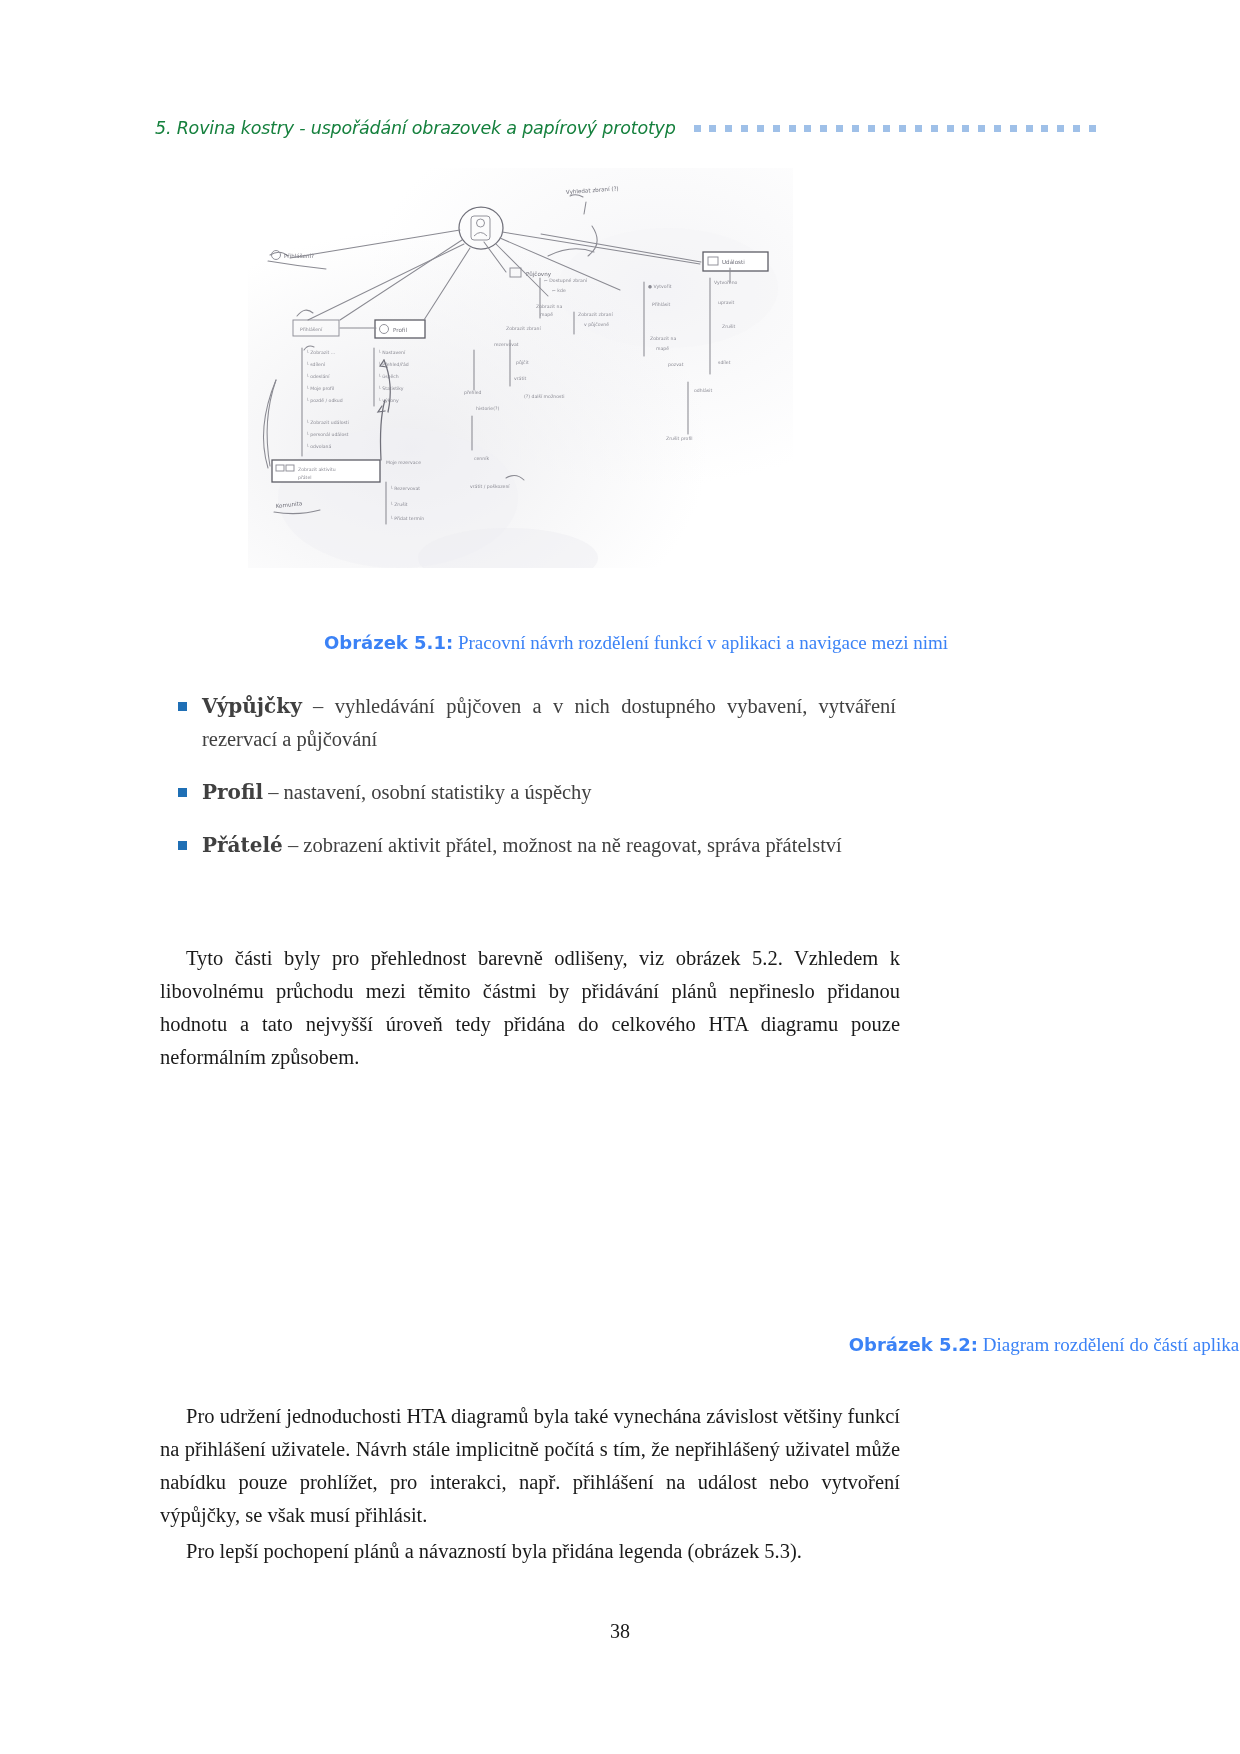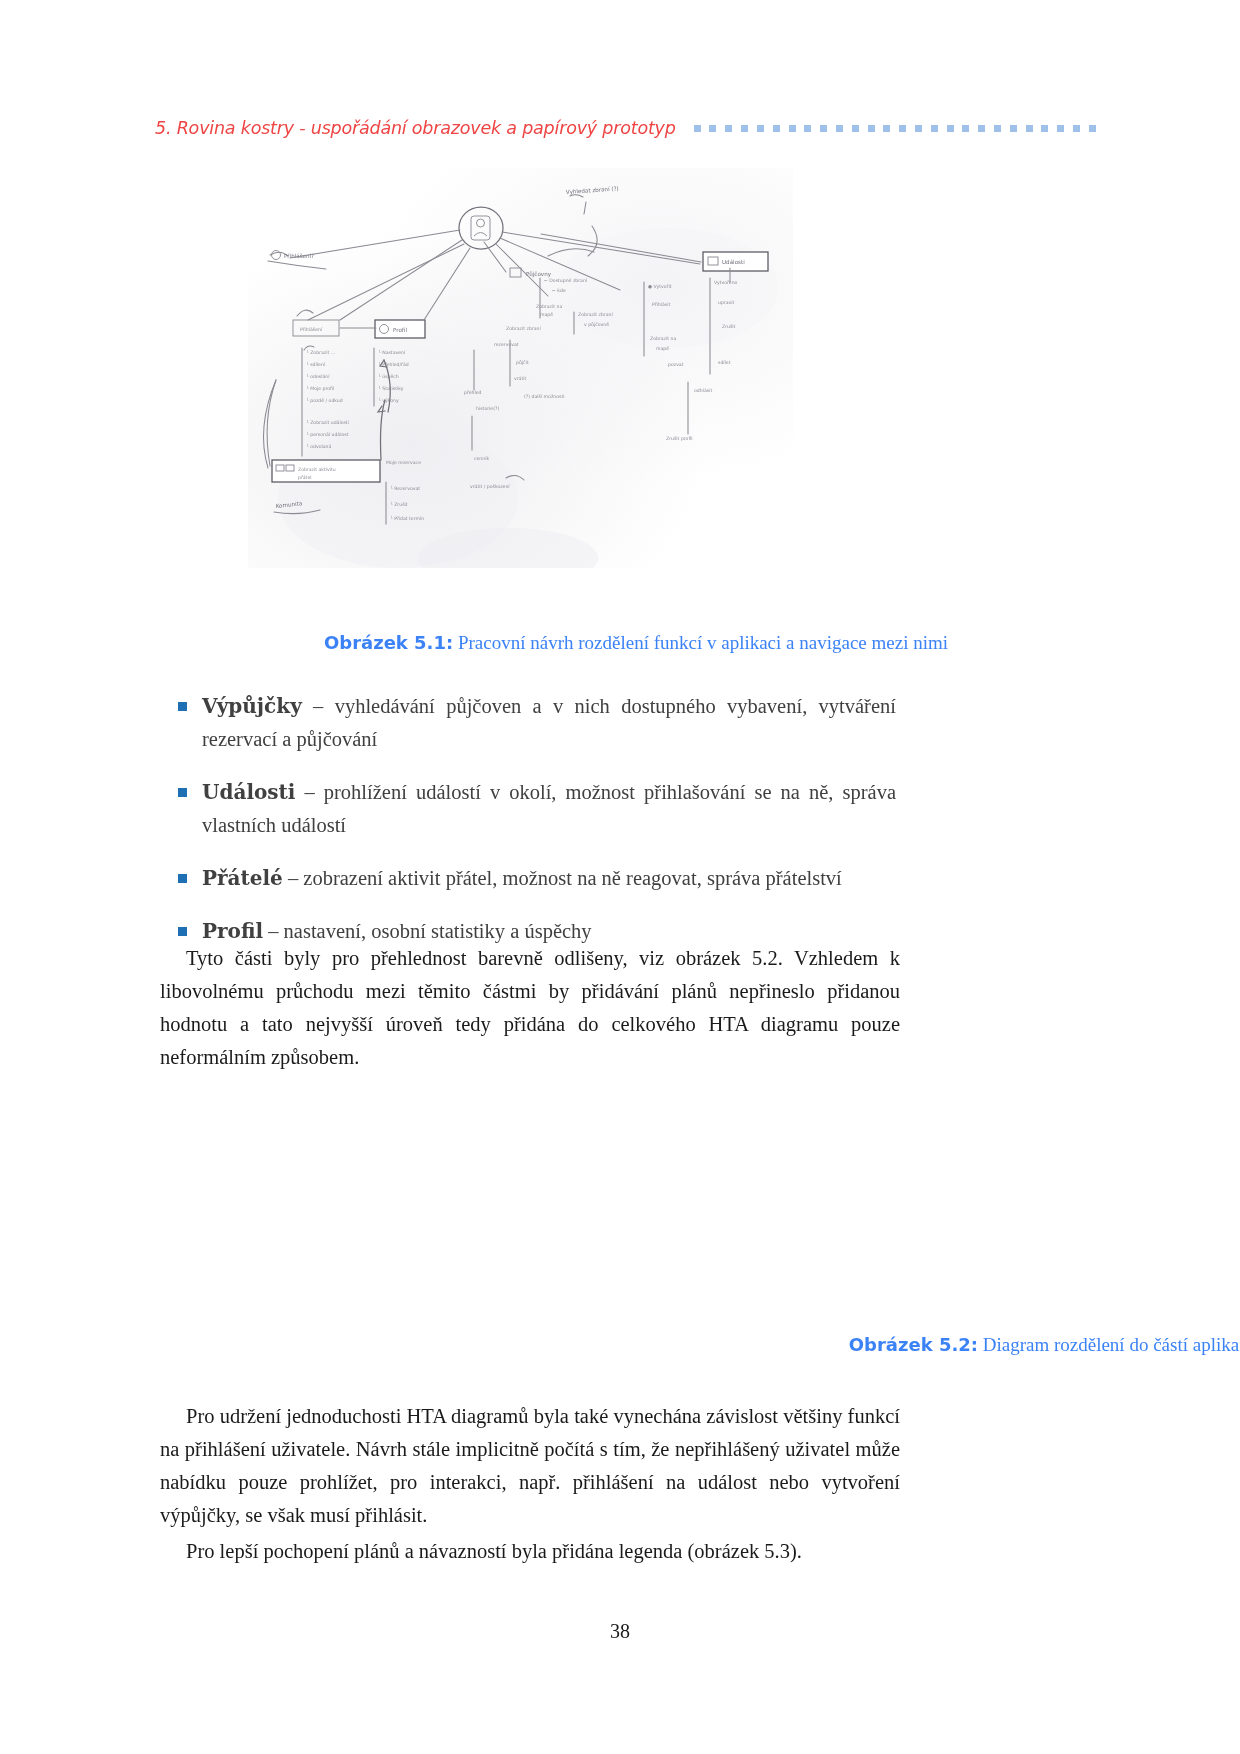--- a/index.html
+++ b/index.html
@@ -32,21 +32,21 @@
     height: 32px;
     display: flex;
     align-items: center;
     gap: 10px;
   }
   .header-title {
     font-family: "DejaVu Sans", sans-serif;
     font-style: italic;
     font-size: 17.5px;
     letter-spacing: -0.2px;
-    color: #ef4444;
+    color: #15803d;
     white-space: nowrap;
   }
   .header-dots {
     flex: 1;
     height: 9px;
     position: relative;
     margin-left: 8px;
     margin-top: 3px;
   }
   .header-dots span {
@@ -403,38 +403,33 @@
   </div>
 
   <div class="bullets">
 
     <div class="bullet-item">
       <span class="bullet-marker"></span>
       <span class="bullet-term">Výpůjčky</span>
       <span>– vyhledávání půjčoven a v nich dostupného vybavení, vytváření rezervací a půjčování</span>
     </div>
 
+
     <div class="bullet-item">
       <span class="bullet-marker"></span>
-      <span class="bullet-term">Události</span>
-      <span>– prohlížení událostí v okolí, možnost přihlašování se na ně, správa vlastních událostí</span>
+      <span class="bullet-term">Profil</span>
+      <span>– nastavení, osobní statistiky a úspěchy</span>
     </div>
 
     <div class="bullet-item">
       <span class="bullet-marker"></span>
       <span class="bullet-term">Přátelé</span>
       <span>– zobrazení aktivit přátel, možnost na ně reagovat, správa přátelství</span>
     </div>
 
-    <div class="bullet-item">
-      <span class="bullet-marker"></span>
-      <span class="bullet-term">Profil</span>
-      <span>– nastavení, osobní statistiky a úspěchy</span>
-    </div>
-
   </div>
 
   <div class="para" id="para-1">
     <span class="indent"></span><span>Tyto části byly pro přehlednost barevně odlišeny, viz obrázek 5.2. Vzhledem k libovolnému průchodu mezi těmito částmi by přidávání plánů nepřineslo přidanou hodnotu a tato nejvyšší úroveň tedy přidána do celkového HTA diagramu pouze neformálním způsobem.</span>
   </div>
 
 
   <div class="caption" id="caption-52">
     <b>Obrázek 5.2:</b>
     <span>Diagram rozdělení do částí aplikace</span>

